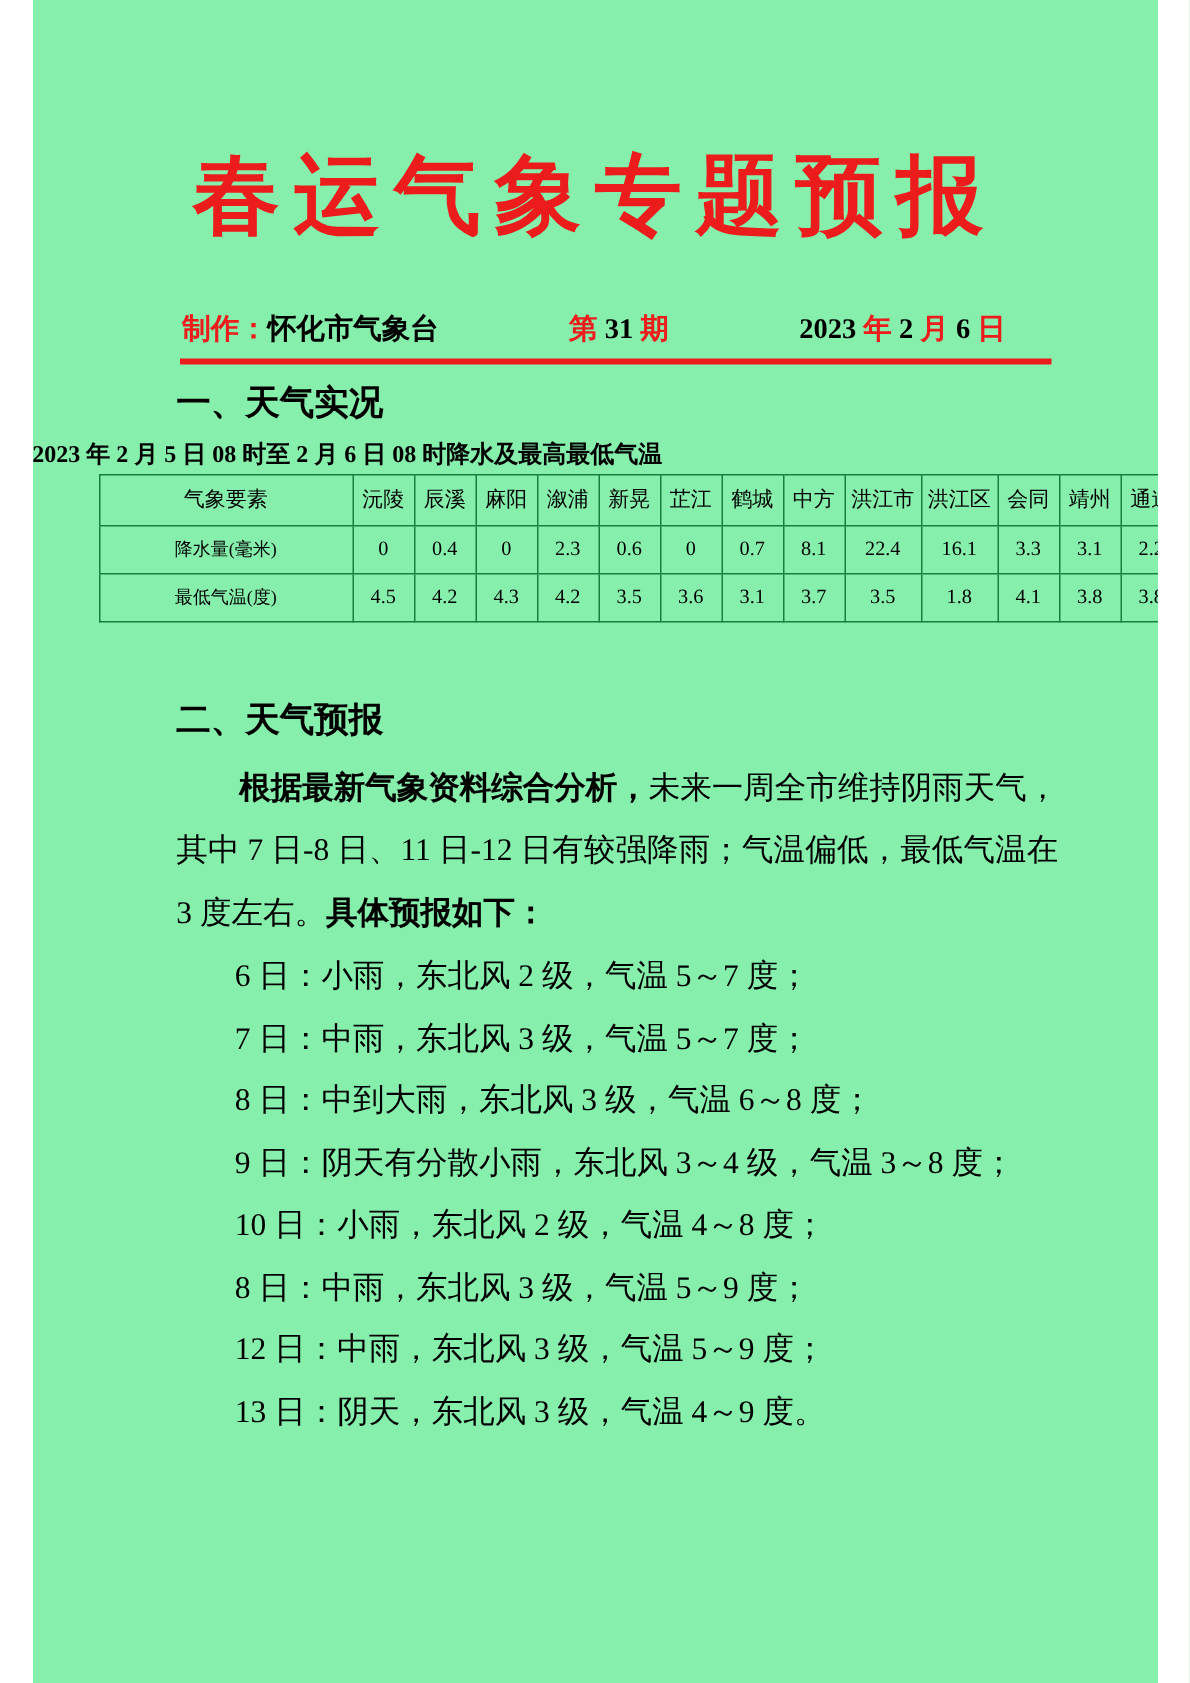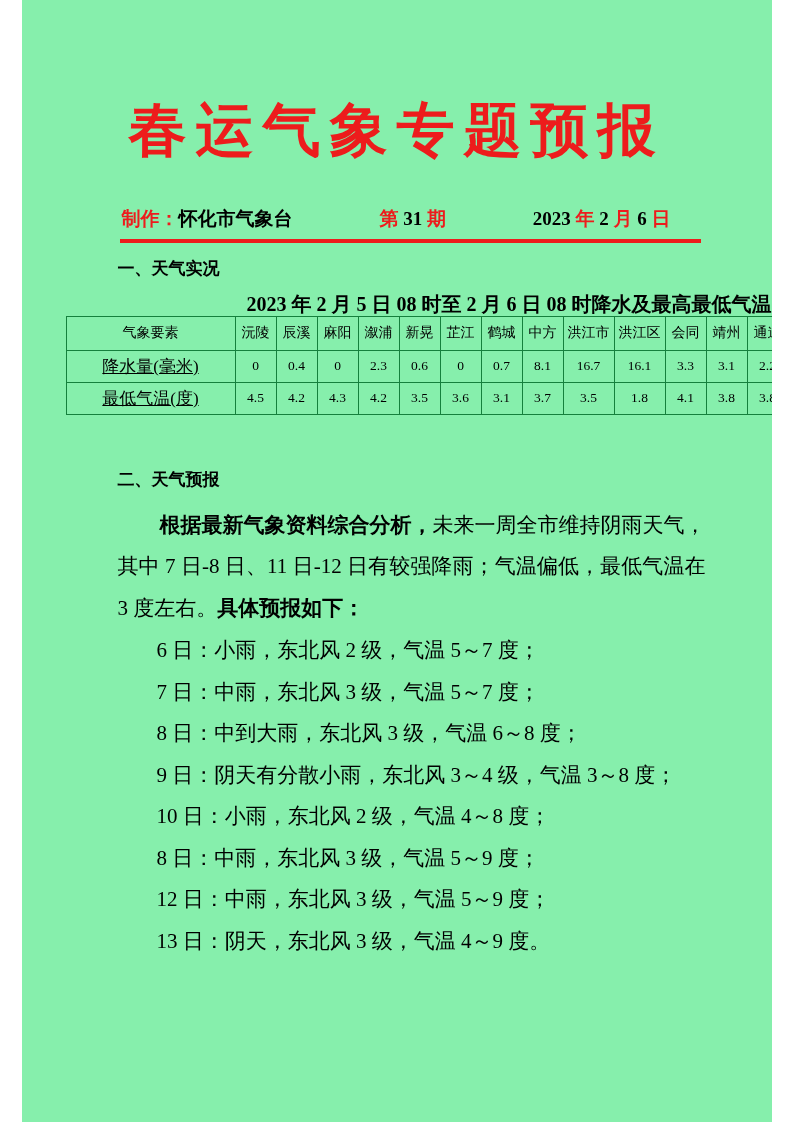--- a/index.html
+++ b/index.html
@@ -37,31 +37,31 @@
     padding: 0 30px 7px 2px;
     font-size: 19px;
     font-weight: bold;
     border-bottom: 4px solid var(--red);
   }
   .red { color: var(--red); }
 
   
   .section-heading {
     margin: 13px 0 0 96px;
-    font-size: 17px;
+    font-size: 23px;
     line-height: 26px;
     font-weight: bold;
   }
   .section-heading.second { margin-top: 52px; }
 
   
   .table-title {
     margin-top: 12px;
-    text-align: right;
-    font-size: 20px;
+    text-align: left;
+    font-size: 16px;
     line-height: 20px;
     font-weight: bold;
   }
 
   
   table.obs {
     margin: 2px 0 0 44px;
     width: 716px;
     border-collapse: collapse;
     table-layout: fixed;
@@ -70,21 +70,21 @@
     border: 1px solid #15803d;
     text-align: center;
     vertical-align: middle;
     font-weight: normal;
     padding: 0;
     overflow: hidden;
     white-space: nowrap;
   }
   table.obs thead th { height: 34px; font-size: 14px; }
   table.obs tbody tr { height: 32px; }
-  table.obs tbody th { font-size: 17px; text-decoration: underline; }
+  table.obs tbody th { font-size: 12px; }
   table.obs tbody td { font-size: 13.5px; }
   col.c-label { width: 169px; }
   col.c-city  { width: 41px; }
   col.c-wide  { width: 51px; }
 
   
   .intro {
     margin: 12px 66px 0 96px;
     font-size: 21px;
     line-height: 41.5px;
@@ -161,21 +161,21 @@
         <tr>
           <th>降水量(毫米)</th>
           <td>0</td>
           <td>0.4</td>
           <td>0</td>
           <td>2.3</td>
           <td>0.6</td>
           <td>0</td>
           <td>0.7</td>
           <td>8.1</td>
-          <td>16.7</td>
+          <td>22.4</td>
           <td>16.1</td>
           <td>3.3</td>
           <td>3.1</td>
           <td>2.2</td>
         </tr>
         <tr>
           <th>最低气温(度)</th>
           <td>4.5</td>
           <td>4.2</td>
           <td>4.3</td>

